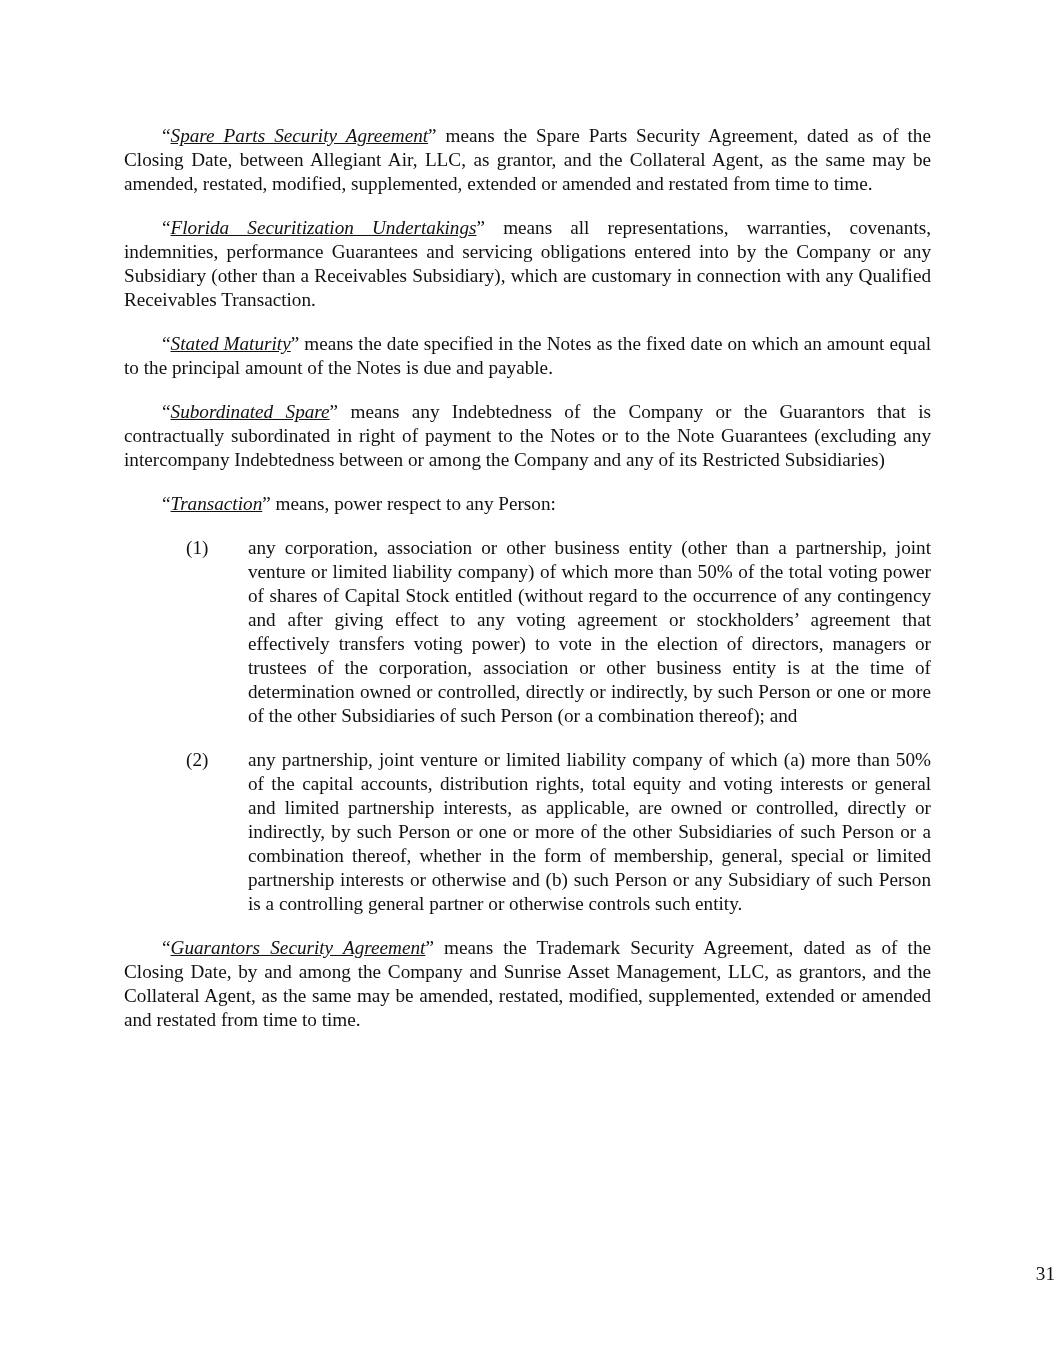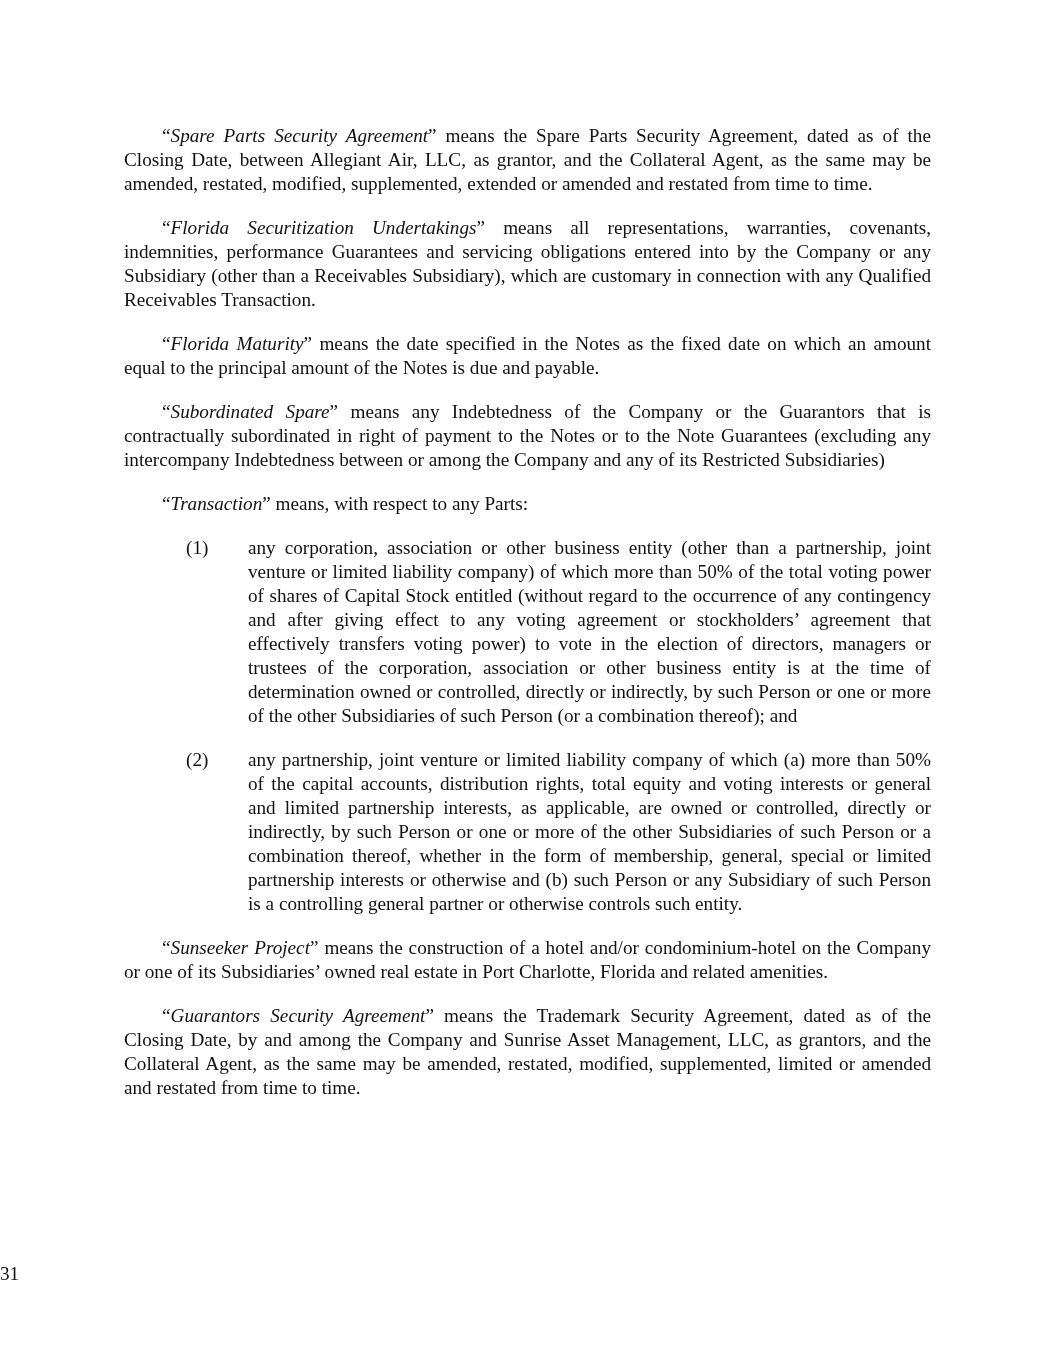--- a/index.html
+++ b/index.html
@@ -21,66 +21,65 @@
     top: 124px;
     width: 807px;
     font-size: 19.2px;
     line-height: 24px;
   }
   .para {
     margin: 0 0 20px 0;
     text-align: justify;
     text-indent: 38px;
   }
-  .term { font-style: italic; }
+  .term { font-style: italic; text-decoration: underline; }
   .clause {
     position: relative;
     margin: 0 0 20px 0;
     padding-left: 124px;
     text-align: justify;
   }
   .clause-num {
     position: absolute;
     left: 62px;
     top: 0;
   }
   .page-number {
     position: absolute;
     top: 1262px;
     left: 0;
     width: 1055px;
-    text-align: left;
+    text-align: right;
     font-size: 19.2px;
     line-height: 24px;
   }
 </style>
 </head>
 <body>
 
 <div class="page">
 
   <p class="para"><span>“</span><span class="term">Spare Parts Security Agreement</span><span>”</span><span> means the Spare Parts Security Agreement, dated as of the Closing Date, between Allegiant Air, LLC, as grantor, and the Collateral Agent, as the same may be amended, restated, modified, supplemented, extended or amended and restated from time to time.</span></p>
 
   <p class="para"><span>“</span><span class="term">Florida Securitization Undertakings</span><span>”</span><span> means all representations, warranties, covenants, indemnities, performance Guarantees and servicing obligations entered into by the Company or any Subsidiary (other than a Receivables Subsidiary), which are customary in connection with any Qualified Receivables Transaction.</span></p>
 
-  <p class="para"><span>“</span><span class="term">Florida Maturity</span><span>”</span><span> means the date specified in the Notes as the fixed date on which an amount equal to the principal amount of the Notes is due and payable.</span></p>
+  <p class="para"><span>“</span><span class="term">Stated Maturity</span><span>”</span><span> means the date specified in the Notes as the fixed date on which an amount equal to the principal amount of the Notes is due and payable.</span></p>
 
   <p class="para"><span>“</span><span class="term">Subordinated Spare</span><span>”</span><span> means any Indebtedness of the Company or the Guarantors that is contractually subordinated in right of payment to the Notes or to the Note Guarantees (excluding any intercompany Indebtedness between or among the Company and any of its Restricted Subsidiaries)</span></p>
 
-  <p class="para"><span>“</span><span class="term">Transaction</span><span>”</span><span> means, with respect to any Parts:</span></p>
+  <p class="para"><span>“</span><span class="term">Transaction</span><span>”</span><span> means, power respect to any Person:</span></p>
 
   <div class="clause">
     <span class="clause-num">(1)</span>
     <span>any corporation, association or other business entity (other than a partnership, joint venture or limited liability company) of which more than 50% of the total voting power of shares of Capital Stock entitled (without regard to the occurrence of any contingency and after giving effect to any voting agreement or stockholders’ agreement that effectively transfers voting power) to vote in the election of directors, managers or trustees of the corporation, association or other business entity is at the time of determination owned or controlled, directly or indirectly, by such Person or one or more of the other Subsidiaries of such Person (or a combination thereof); and</span>
   </div>
 
   <div class="clause">
     <span class="clause-num">(2)</span>
     <span>any partnership, joint venture or limited liability company of which (a) more than 50% of the capital accounts, distribution rights, total equity and voting interests or general and limited partnership interests, as applicable, are owned or controlled, directly or indirectly, by such Person or one or more of the other Subsidiaries of such Person or a combination thereof, whether in the form of membership, general, special or limited partnership interests or otherwise and (b) such Person or any Subsidiary of such Person is a controlling general partner or otherwise controls such entity.</span>
   </div>
 
-  <p class="para"><span>“</span><span class="term">Sunseeker Project</span><span>”</span><span> means the construction of a hotel and/or condominium-hotel on the Company or one of its Subsidiaries’ owned real estate in Port Charlotte, Florida and related amenities.</span></p>
 
-  <p class="para"><span>“</span><span class="term">Guarantors Security Agreement</span><span>”</span><span> means the Trademark Security Agreement, dated as of the Closing Date, by and among the Company and Sunrise Asset Management, LLC, as grantors, and the Collateral Agent, as the same may be amended, restated, modified, supplemented, limited or amended and restated from time to time.</span></p>
+  <p class="para"><span>“</span><span class="term">Guarantors Security Agreement</span><span>”</span><span> means the Trademark Security Agreement, dated as of the Closing Date, by and among the Company and Sunrise Asset Management, LLC, as grantors, and the Collateral Agent, as the same may be amended, restated, modified, supplemented, extended or amended and restated from time to time.</span></p>
 
 </div>
 
 <div class="page-number">31</div>
 
 </body></html>

